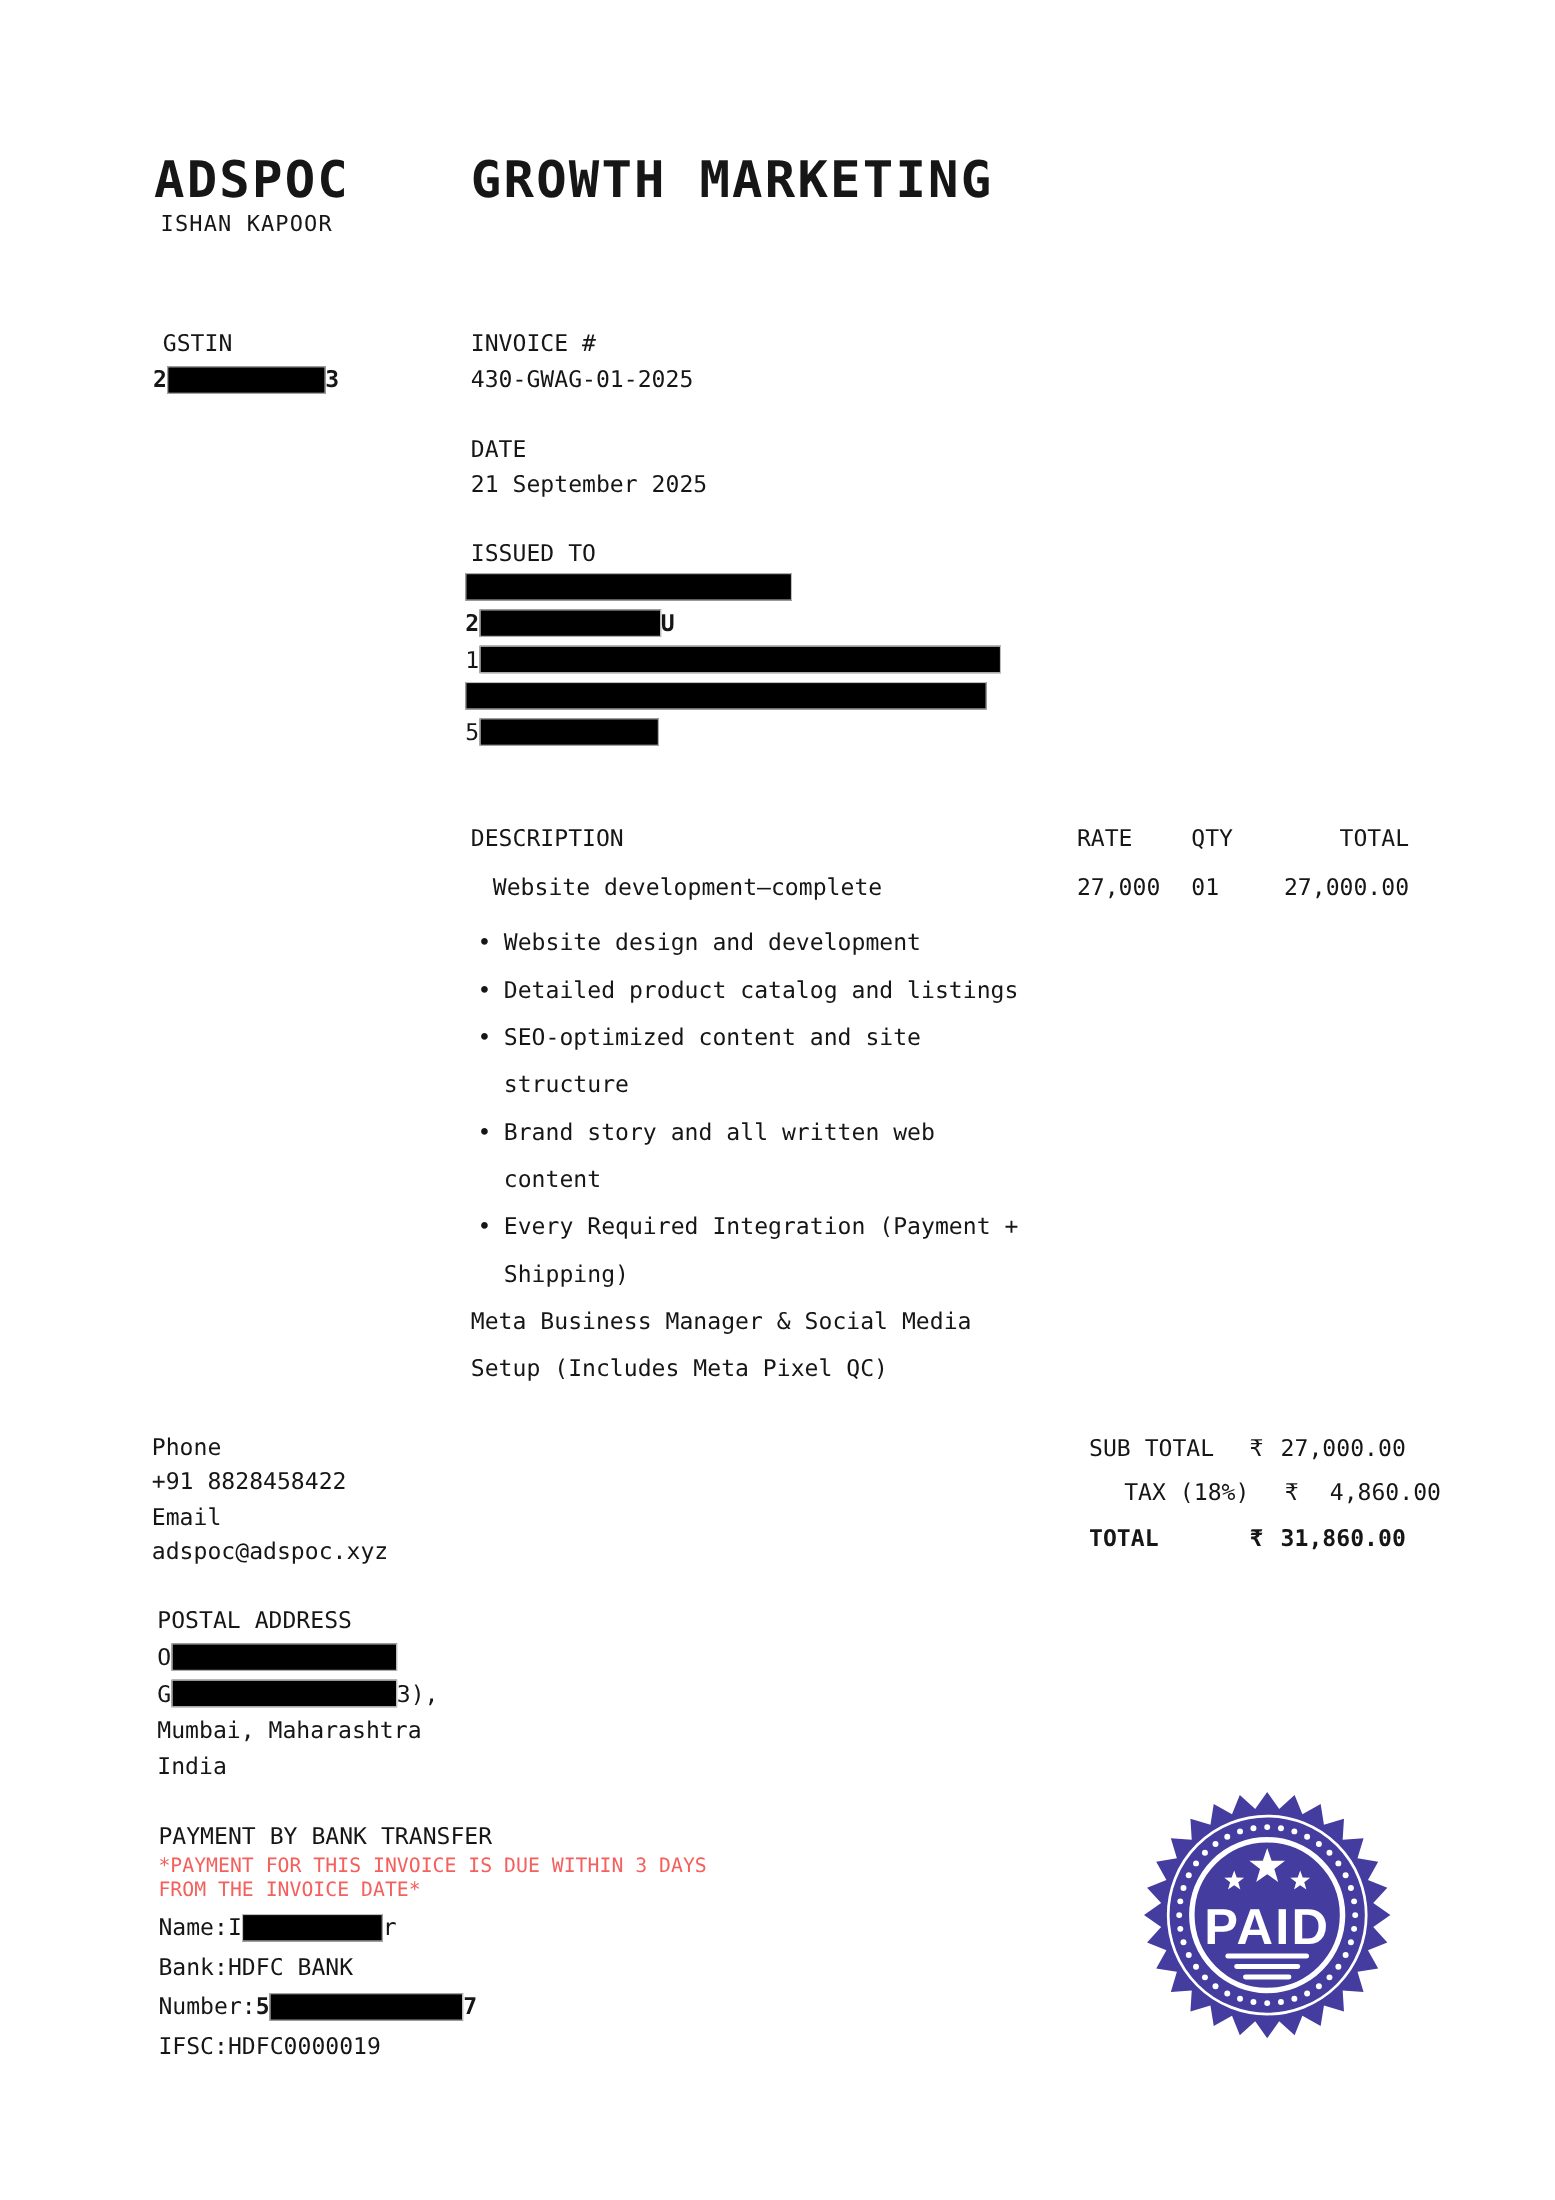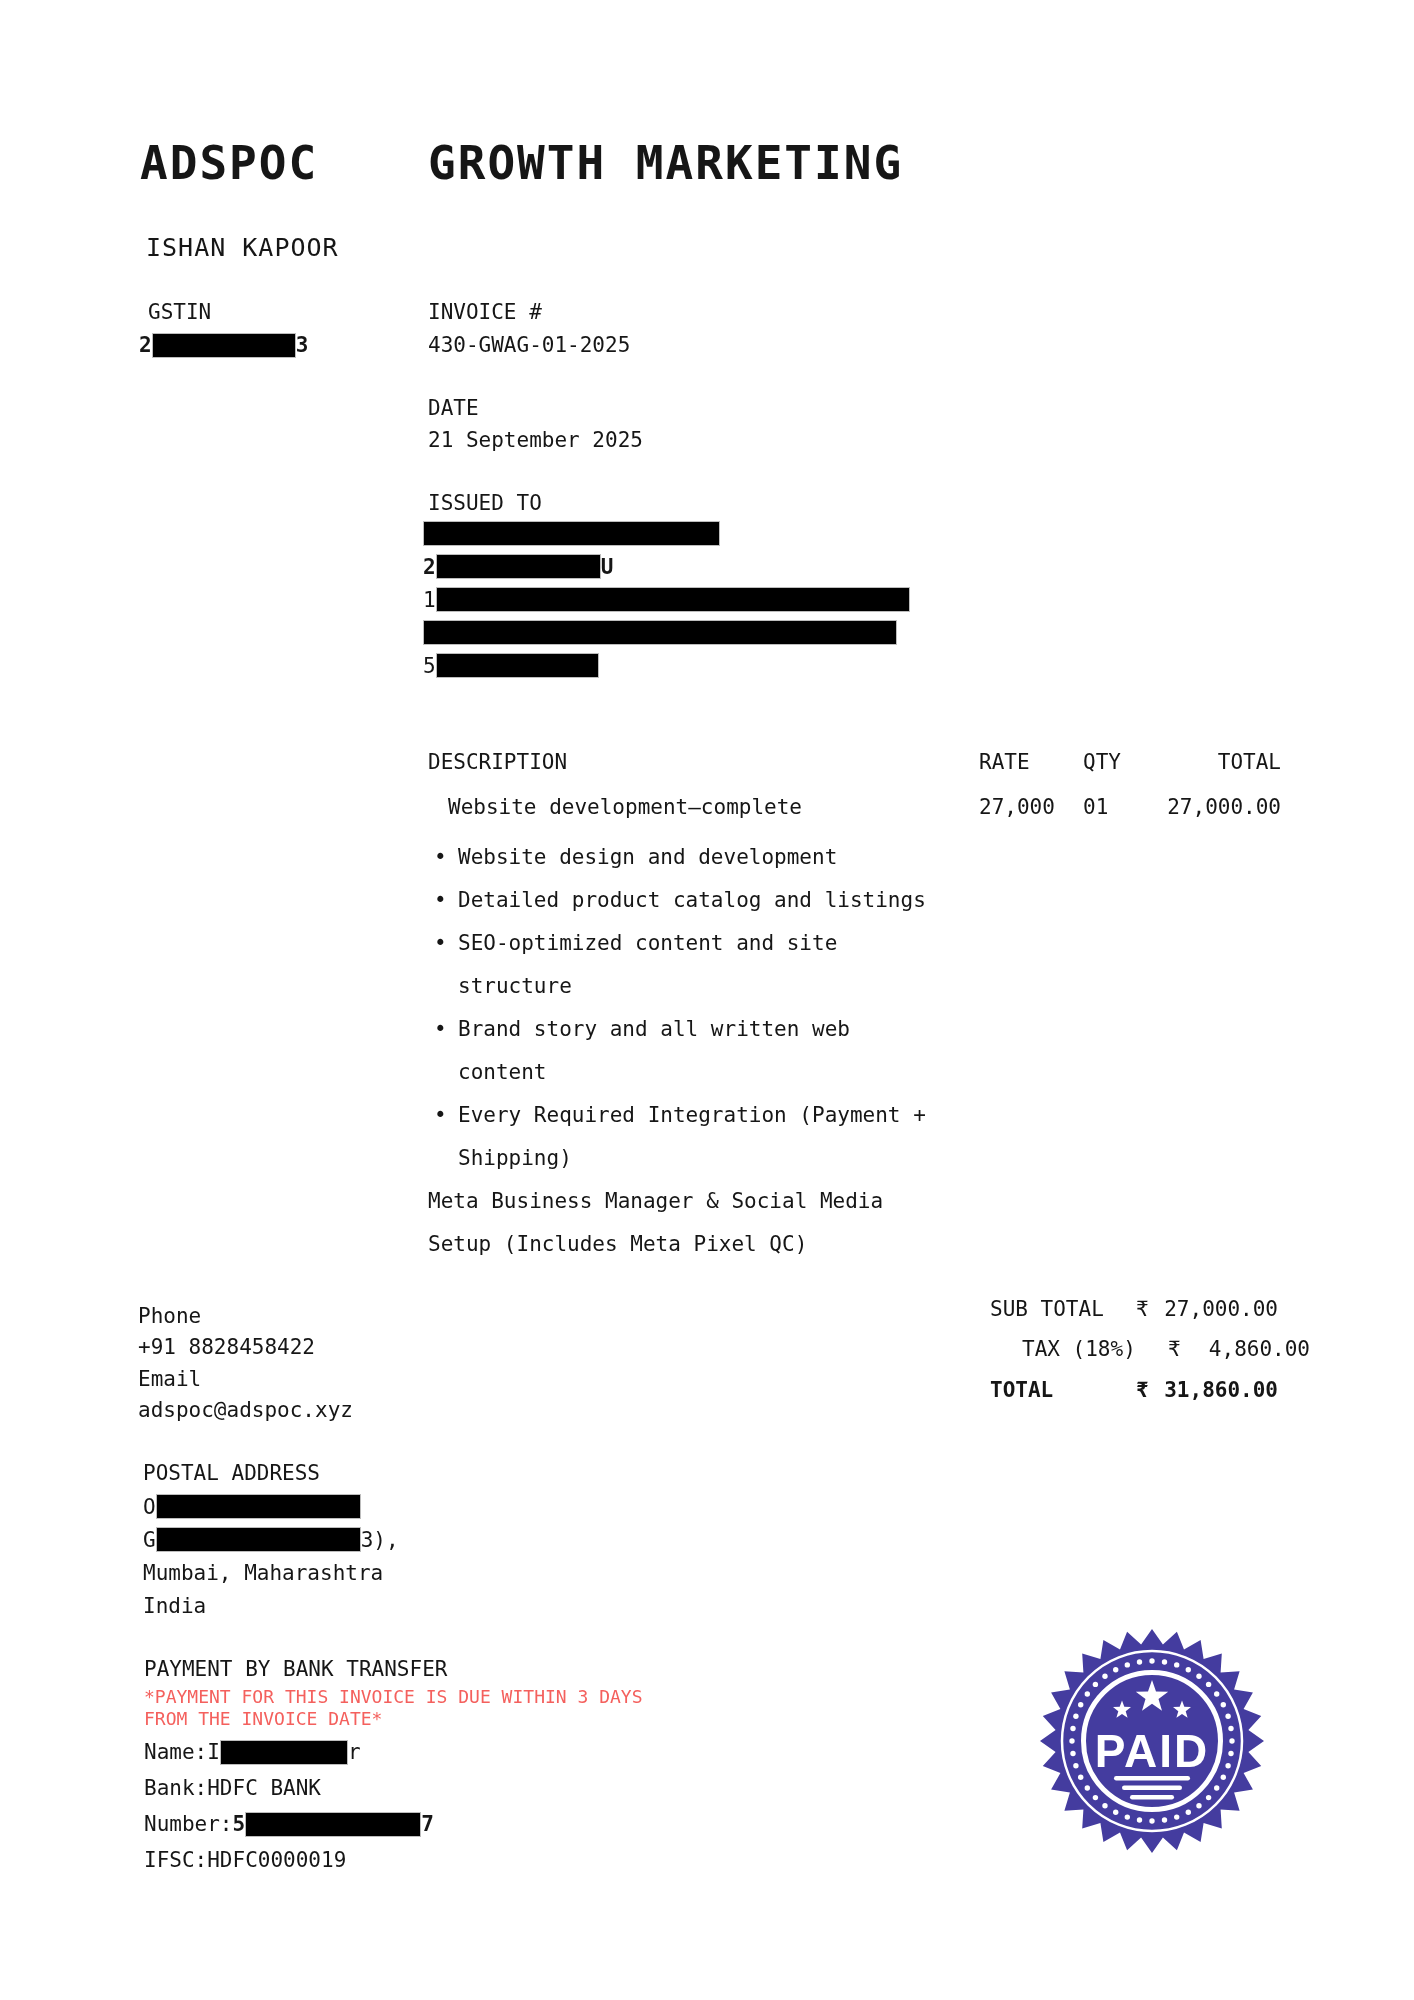--- a/index.html
+++ b/index.html
@@ -17,21 +17,21 @@
   }
   .abs { position: absolute; }
 
   
   .brand-name, .brand-tagline {
     font-size: 46px;
     font-weight: 700;
     letter-spacing: 2px;
     white-space: nowrap;
   }
-  .brand-owner { font-size: 25px; letter-spacing: 1px; margin-top: 42px; }
+  .brand-owner { font-size: 20px; letter-spacing: 1px; }
 
   
   .lbl, .val { white-space: nowrap; }
   .bold { font-weight: 700; }
 
   
   .redline { display: flex; align-items: center; white-space: nowrap; }
   .bar {
     display: inline-block;
     height: 25px;
@@ -50,21 +50,21 @@
     position: relative;
     height: 43px;
     line-height: 43px;
     padding-left: 30px;
     white-space: nowrap;
   }
   .b-row .dot { position: absolute; left: 6px; top: 0; }
   .plain-row { height: 43px; line-height: 43px; white-space: nowrap; }
 
   
-  .tot-row { position: absolute; left: 990px; width: 288px; height: 40px; display: flex; align-items: flex-start; }
+  .tot-row { position: absolute; left: 990px; width: 288px; height: 40px; display: flex; align-items: center; }
   .tot-label { width: 146px; white-space: nowrap; }
   .tot-amount { flex: 1; display: flex; justify-content: space-between; white-space: nowrap; }
 
   
   .stack-33 > div { height: 33px; display: flex; align-items: center; white-space: nowrap; }
   .stack-31 > div { height: 31.5px; display: flex; align-items: center; white-space: nowrap; }
 
   
   .red-note { color: var(--red, #f4605d); font-size: 18px; line-height: 22px; white-space: nowrap; }
   .bank-lines > div { height: 36px; display: flex; align-items: center; white-space: nowrap; }

